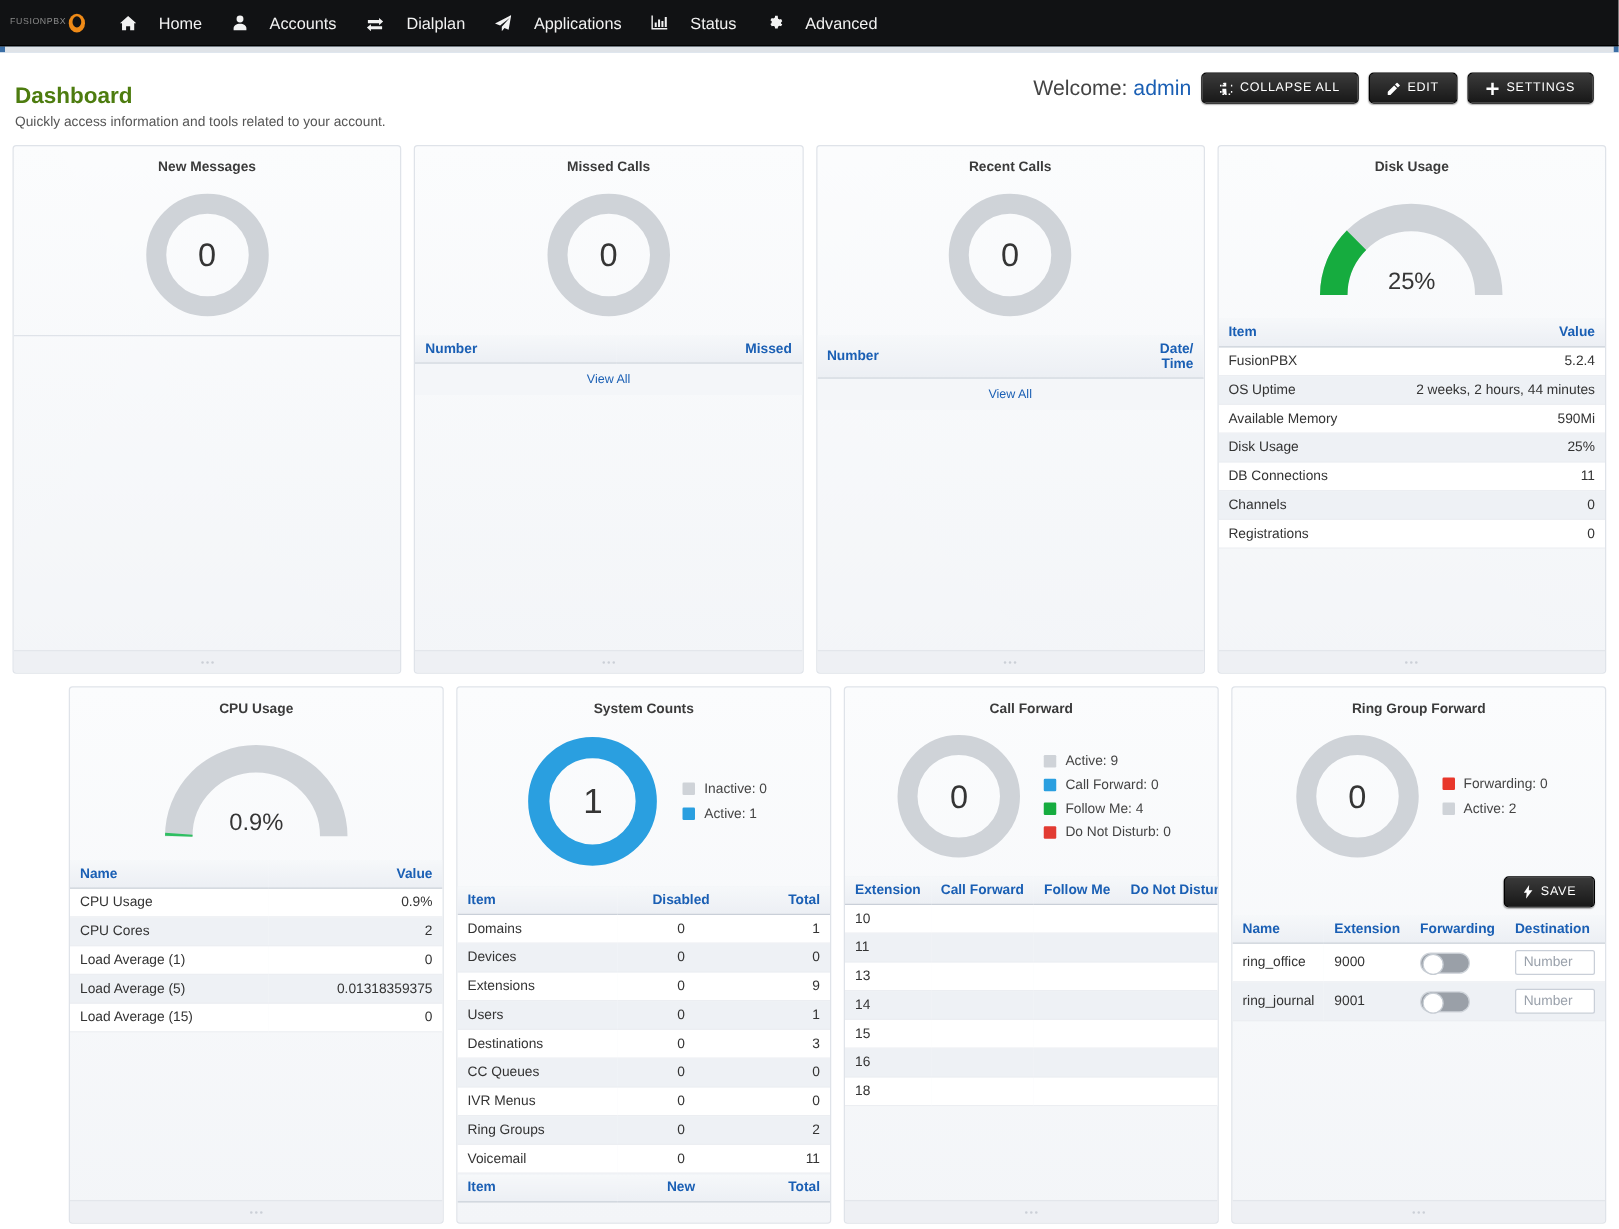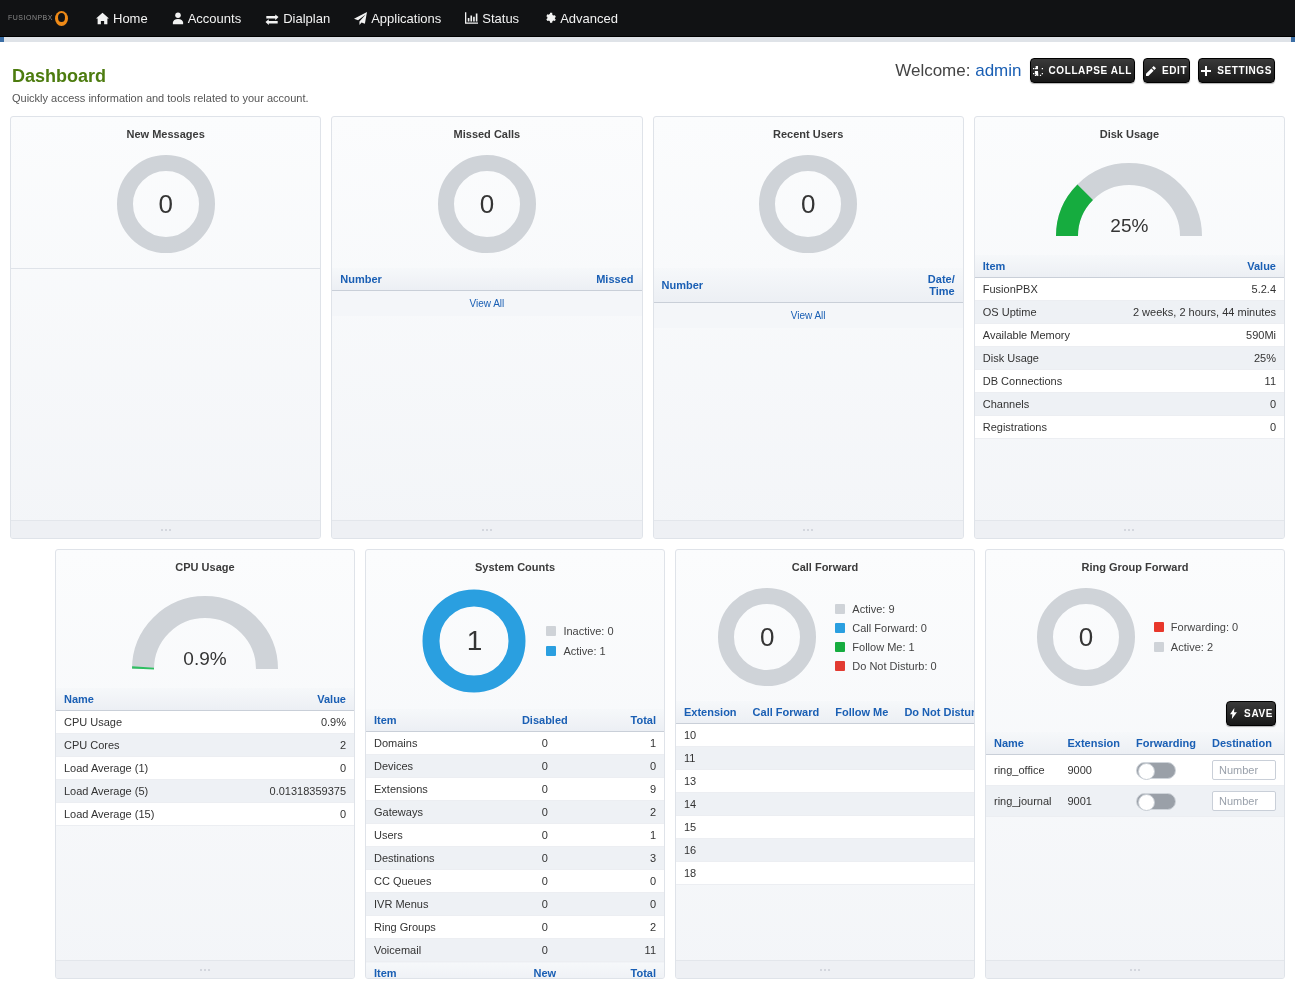--- a/index.html
+++ b/index.html
@@ -31,21 +31,21 @@
     width:15px; height:15px; border-radius:50%;
     background:#ef8a17; margin-left:2px; position:relative;
   }
   .logo-mark:after {
     content:""; position:absolute; left:3px; top:2px;
     width:7px; height:9px; border-radius:50%;
     background:#111214;
   }
   .nav-items { display:flex; align-items:center; margin-left:16px; }
   .nav-item {
-    display:flex; align-items:center; gap:4px;
+    display:flex; align-items:center; gap:18px;
     color:#f2f2f2; font-size:13px;
     padding:6px 12px; cursor:pointer; white-space:nowrap;
   }
   .nav-item svg { display:block; fill:#f2f2f2; }
   .blue-strip { height:5px; background:#3b6ea5; }
   .blue-strip-inner { height:5px; background:#dfe3e8; }
 
   
   .page-head {
     position:relative; padding:12px 20px 6px 12px;
@@ -58,22 +58,22 @@
   .head-right {
     position:absolute; right:20px; top:58px;
     display:flex; align-items:center; gap:8px;
   }
   .welcome { font-size:17px; color:#444; }
   .welcome b { color:#1a5fb4; font-weight:normal; }
   .btn {
     display:inline-flex; align-items:center; gap:6px;
     background:linear-gradient(#3a3a3a,#181818);
     border:1px solid #000; border-radius:4px;
-    color:#fff; font-size:10px; font-weight:bold;
-    letter-spacing:.6px; padding:6px 2px; cursor:pointer;
+    color:#fff; font-size:10px; font-weight:normal;
+    letter-spacing:.6px; padding:6px 14px; cursor:pointer;
     box-shadow:0 1px 1px rgba(0,0,0,.3);
   }
   .btn svg { fill:#fff; display:block; }
 
   
   .grid {
     display:grid;
     grid-template-columns:repeat(4, 1fr);
     gap:10px;
     padding:0 10px;
@@ -332,21 +332,21 @@
     <div class="widget-foot">
       <span class="grip">
           <i></i>
           <i></i>
           <i></i>
         </span>
     </div>
   </div>
 
   <div class="widget row1">
-    <div class="widget-title">Recent Users</div>
+    <div class="widget-title">Recent Calls</div>
     <div class="widget-body">
       <div class="chart-area">
         <div class="donut">
           <svg width="108" height="108" viewBox="0 0 108 108">
             <circle cx="54" cy="54" r="41" fill="none" stroke="#cfd3d8" stroke-width="16"></circle>
           </svg>
           <div class="donut-label">0</div>
         </div>
       </div>
       <table class="dt">
@@ -522,25 +522,20 @@
             </tr>
           <tr>
               <td class="lnk tight">Devices</td>
               <td class="c tight">0</td>
               <td class="r tight">0</td>
             </tr>
           <tr>
               <td class="lnk tight">Extensions</td>
               <td class="c tight">0</td>
               <td class="r tight">9</td>
-            </tr>
-          <tr>
-              <td class="lnk tight">Gateways</td>
-              <td class="c tight">0</td>
-              <td class="r tight">2</td>
             </tr>
           <tr>
               <td class="lnk tight">Users</td>
               <td class="c tight">0</td>
               <td class="r tight">1</td>
             </tr>
           <tr>
               <td class="lnk tight">Destinations</td>
               <td class="c tight">0</td>
               <td class="r tight">3</td>
@@ -593,21 +588,21 @@
           <div class="legend-row">
             <span class="legend-swatch" style="background:#cfd3d8"></span>
             <span>Active: 9</span>
           </div>
           <div class="legend-row">
             <span class="legend-swatch" style="background:#2a9fe0"></span>
             <span>Call Forward: 0</span>
           </div>
           <div class="legend-row">
             <span class="legend-swatch" style="background:#16ac3f"></span>
-            <span>Follow Me: 1</span>
+            <span>Follow Me: 4</span>
           </div>
           <div class="legend-row">
             <span class="legend-swatch" style="background:#e23b32"></span>
             <span>Do Not Disturb: 0</span>
           </div>
         </div>
       </div>
       <table class="dt">
         <thead>
             <tr>

